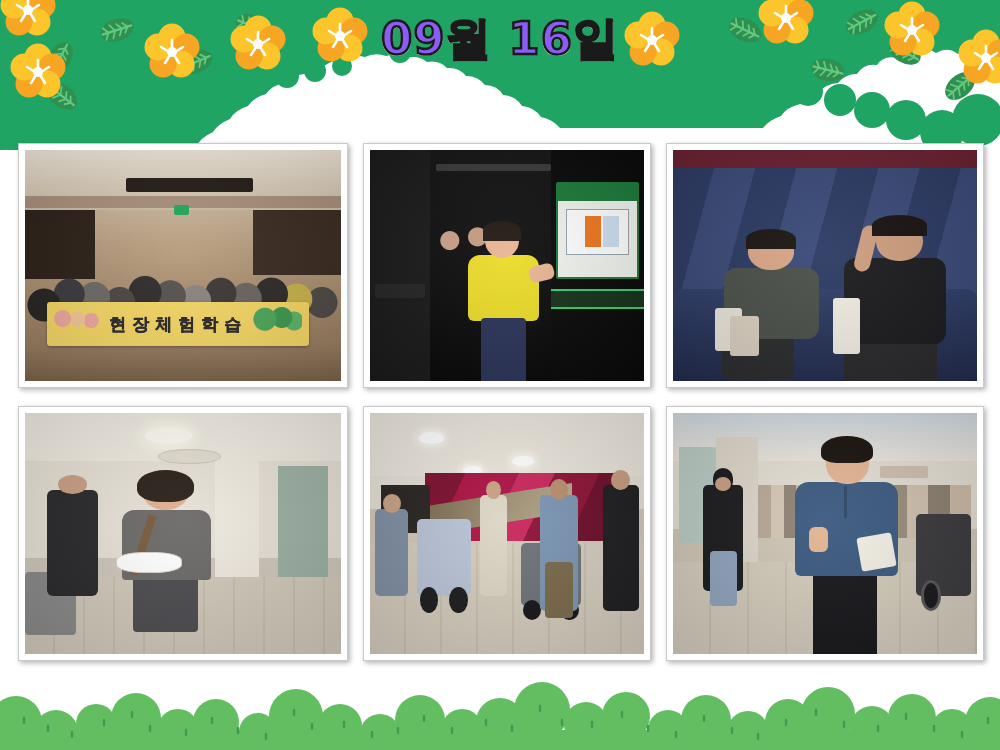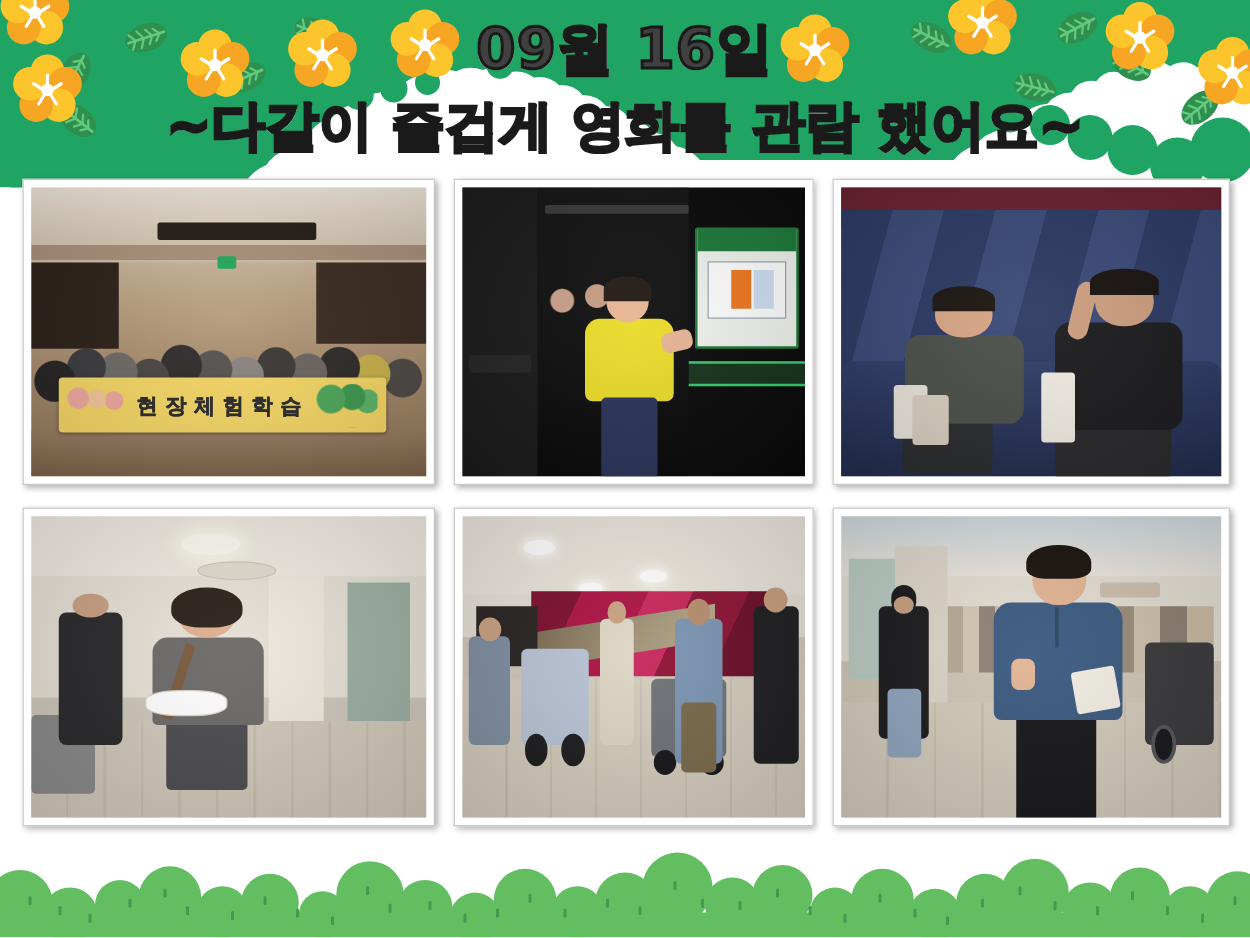--- a/index.html
+++ b/index.html
@@ -46,21 +46,21 @@
     position: absolute;
     top: 8px; left: 0;
     width: 1000px;
     text-align: center;
     z-index: 6;
   }
   .title-main {
     font-family: "DejaVu Sans", "Liberation Sans", sans-serif;
     font-size: 45px;
     font-weight: 700;
-    color: #404040;
+    color: #8b5cf6;
     letter-spacing: 1px;
     line-height: 62px;
     -webkit-text-stroke: 2.5px #1a1a1a;
     text-shadow: 1px 1px 0 #ffffff, -1px 1px 0 #ffffff;
   }
   .title-sub {
     font-family: "DejaVu Sans", "Liberation Sans", sans-serif;
     font-size: 43px;
     font-weight: 700;
     color: #1a1a1a;
@@ -435,21 +435,20 @@
           <use href="#flowerG" transform="translate(986,58)"></use>
         </g>
       <g>
           <use href="#flowerG" transform="translate(28,10)"></use>
         </g>
     </svg>
   </div>
 
   <div class="title-block">
     <div class="title-main">09월 16일</div>
-    <div class="title-sub">~다같이 즐겁게 영화를 관람 했어요~</div>
   </div>
 
   <div class="grid">
 
     <div class="grid-row row-1">
 
       <div class="frame r1c1">
         <div class="photo p1 scene">
           <div class="lyr ceil"></div>
           <div class="lyr beam"></div>

